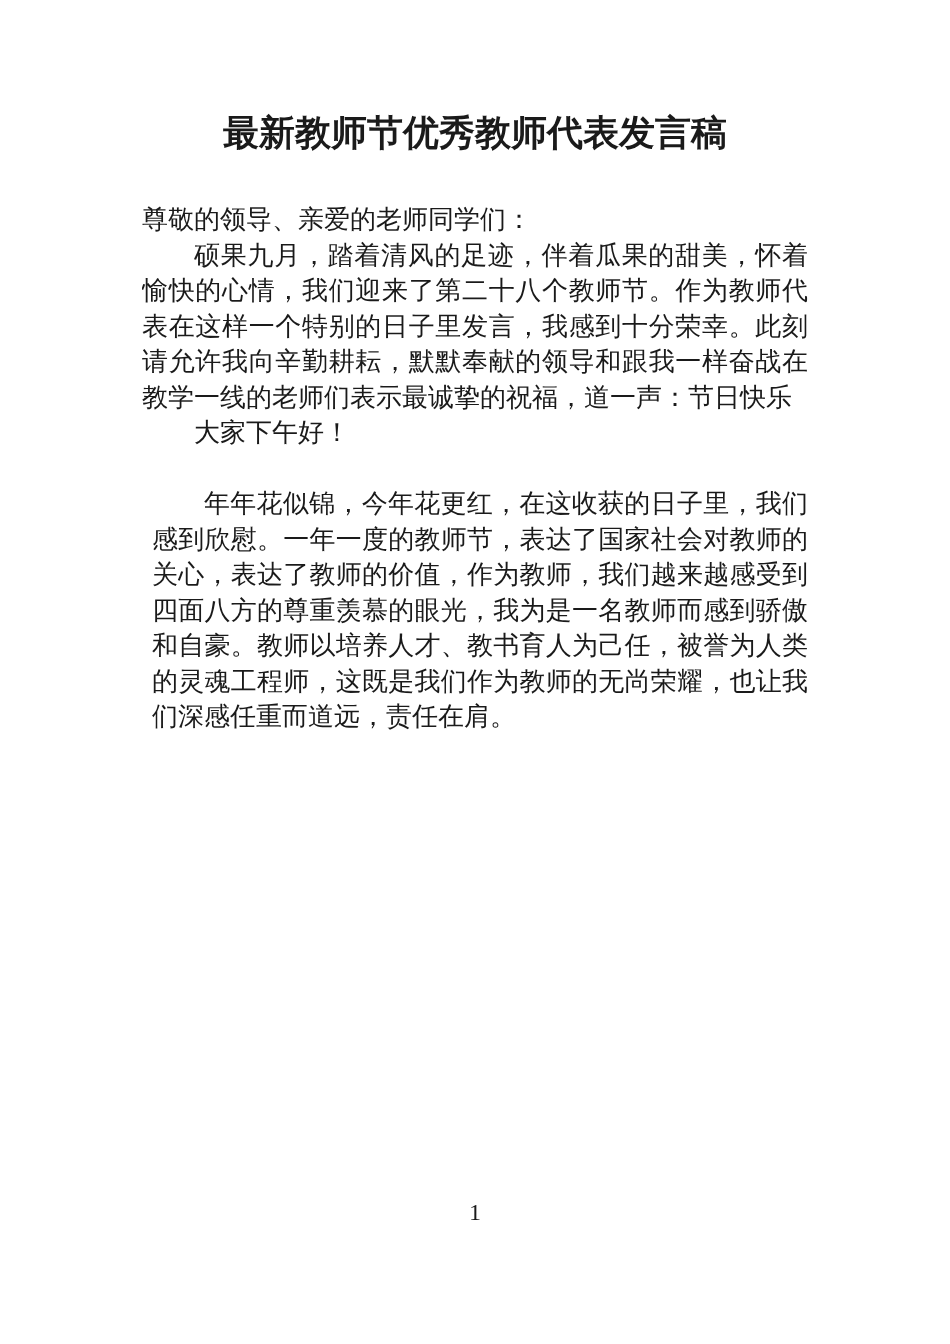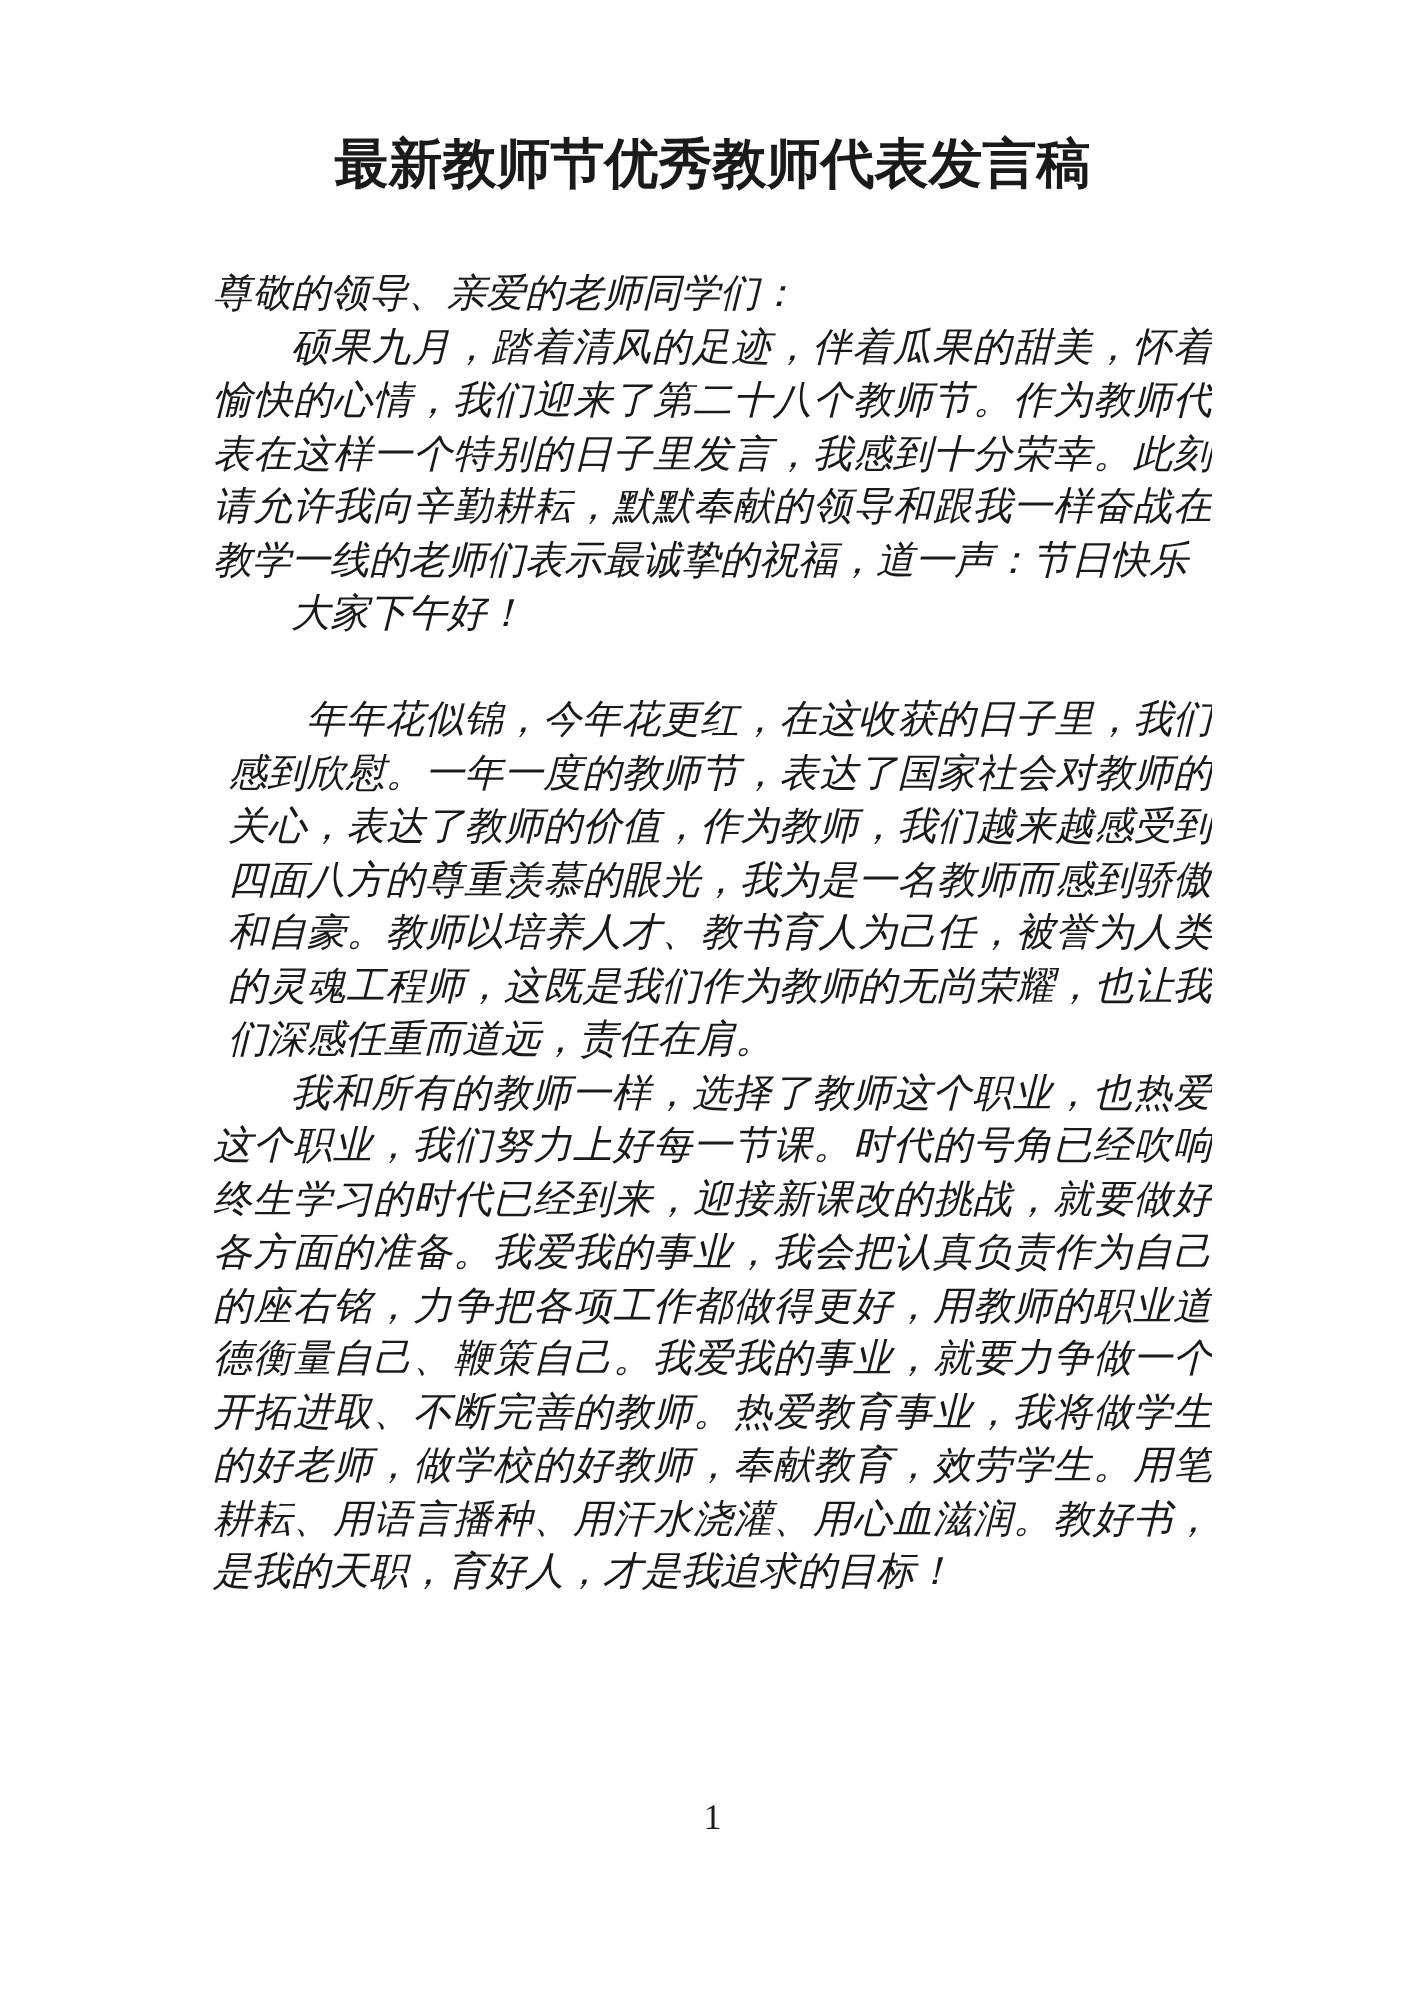--- a/index.html
+++ b/index.html
@@ -17,41 +17,40 @@
     font-family: "Liberation Sans", sans-serif;
     color: var(--text);
     overflow: hidden;
   }
   .page {
     position: absolute;
     inset: 0;
     background: var(--background);
   }
   .title {
-    margin-top: 88px;
+    margin-top: 112px;
     text-align: center;
     font-size: 36px;
     font-weight: bold;
     line-height: 42px;
     letter-spacing: 0px;
     color: var(--text);
     font-family: "Liberation Sans", sans-serif;
   }
   .content {
     margin: 48px 142px 0 142px;
     font-size: 26px;
     line-height: 35.5px;
     text-align: justify;
     max-height: 935px;
     overflow: hidden;
     color: var(--text);
   }
   .content p.para {
     margin: 0;
-    font-style: italic;
   }
   .content p.indent {
     text-indent: 2em;
   }
   .content p.blank-before {
     margin-top: 35.5px;
     margin-left: 10px;
   }
   .page-number {
     position: absolute;
@@ -68,17 +67,16 @@
 <body>
 
 <div class="page">
   <h1 class="title">最新教师节优秀教师代表发言稿</h1>
 
   <div class="content">
       <p class="para">尊敬的领导、亲爱的老师同学们：</p>
       <p class="para indent">硕果九月，踏着清风的足迹，伴着瓜果的甜美，怀着愉快的心情，我们迎来了第二十八个教师节。作为教师代表在这样一个特别的日子里发言，我感到十分荣幸。此刻请允许我向辛勤耕耘，默默奉献的领导和跟我一样奋战在教学一线的老师们表示最诚挚的祝福，道一声：节日快乐</p>
       <p class="para indent">大家下午好！</p>
       <p class="para indent blank-before">年年花似锦，今年花更红，在这收获的日子里，我们感到欣慰。一年一度的教师节，表达了国家社会对教师的关心，表达了教师的价值，作为教师，我们越来越感受到四面八方的尊重羡慕的眼光，我为是一名教师而感到骄傲和自豪。教师以培养人才、教书育人为己任，被誉为人类的灵魂工程师，这既是我们作为教师的无尚荣耀，也让我们深感任重而道远，责任在肩。</p>
-      <p class="para indent">我和所有的教师一样，选择了教师这个职业，也热爱这个职业，我们努力上好每一节课。时代的号角已经吹响终生学习的时代已经到来，迎接新课改的挑战，就要做好各方面的准备。我爱我的事业，我会把认真负责作为自己的座右铭，力争把各项工作都做得更好，用教师的职业道德衡量自己、鞭策自己。我爱我的事业，就要力争做一个开拓进取、不断完善的教师。热爱教育事业，我将做学生的好老师，做学校的好教师，奉献教育，效劳学生。用笔耕耘、用语言播种、用汗水浇灌、用心血滋润。教好书，是我的天职，育好人，才是我追求的目标！</p>
     </div>
 
   <div class="page-number">1</div>
 </div>
 
 </body></html>

